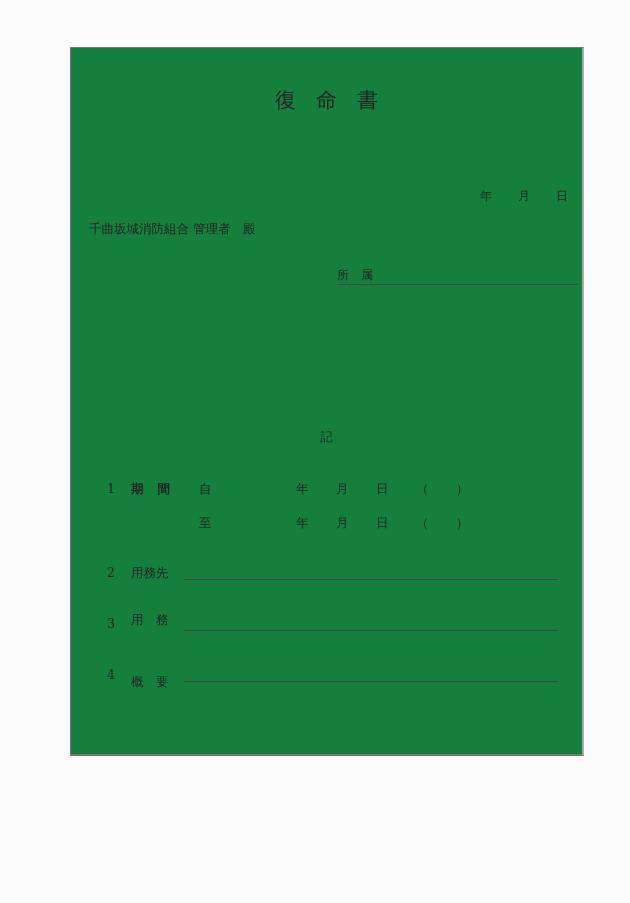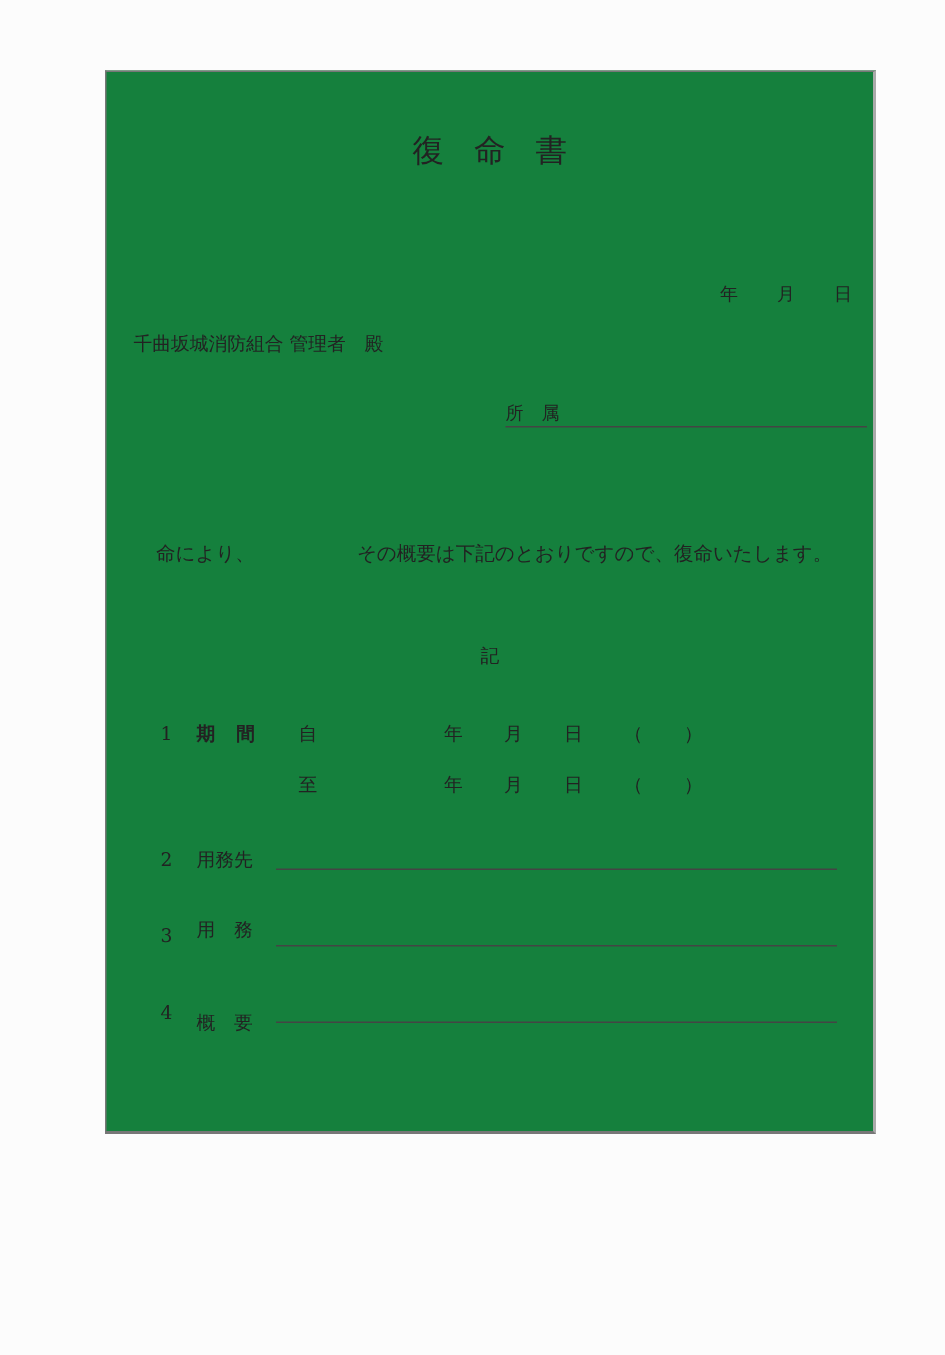--- a/index.html
+++ b/index.html
@@ -50,23 +50,20 @@
     <span>年</span><span>月</span><span>日</span>
   </div>
 
   <div class="abs addressee">千曲坂城消防組合 管理者　殿</div>
 
   <div class="abs field-line affil">
     <span>所　属</span>
   </div>
 
 
-  <div class="abs body-text">
-    <span>命により、</span><span class="gap"></span><span>その概要は下記のとおりですので、復命いたします。</span>
-  </div>
 
   <div class="abs ki">記</div>
 
   <div class="abs row num" style="top:433px">1</div>
   <div class="abs row period-label" style="top:433px">
     <span>期</span><span>間</span>
   </div>
   <div class="abs row from-to" style="top:433px">自</div>
   <div class="abs row ymd" style="top:433px">
     <span>年</span><span>月</span><span>日</span><span class="paren">（ ）</span>

